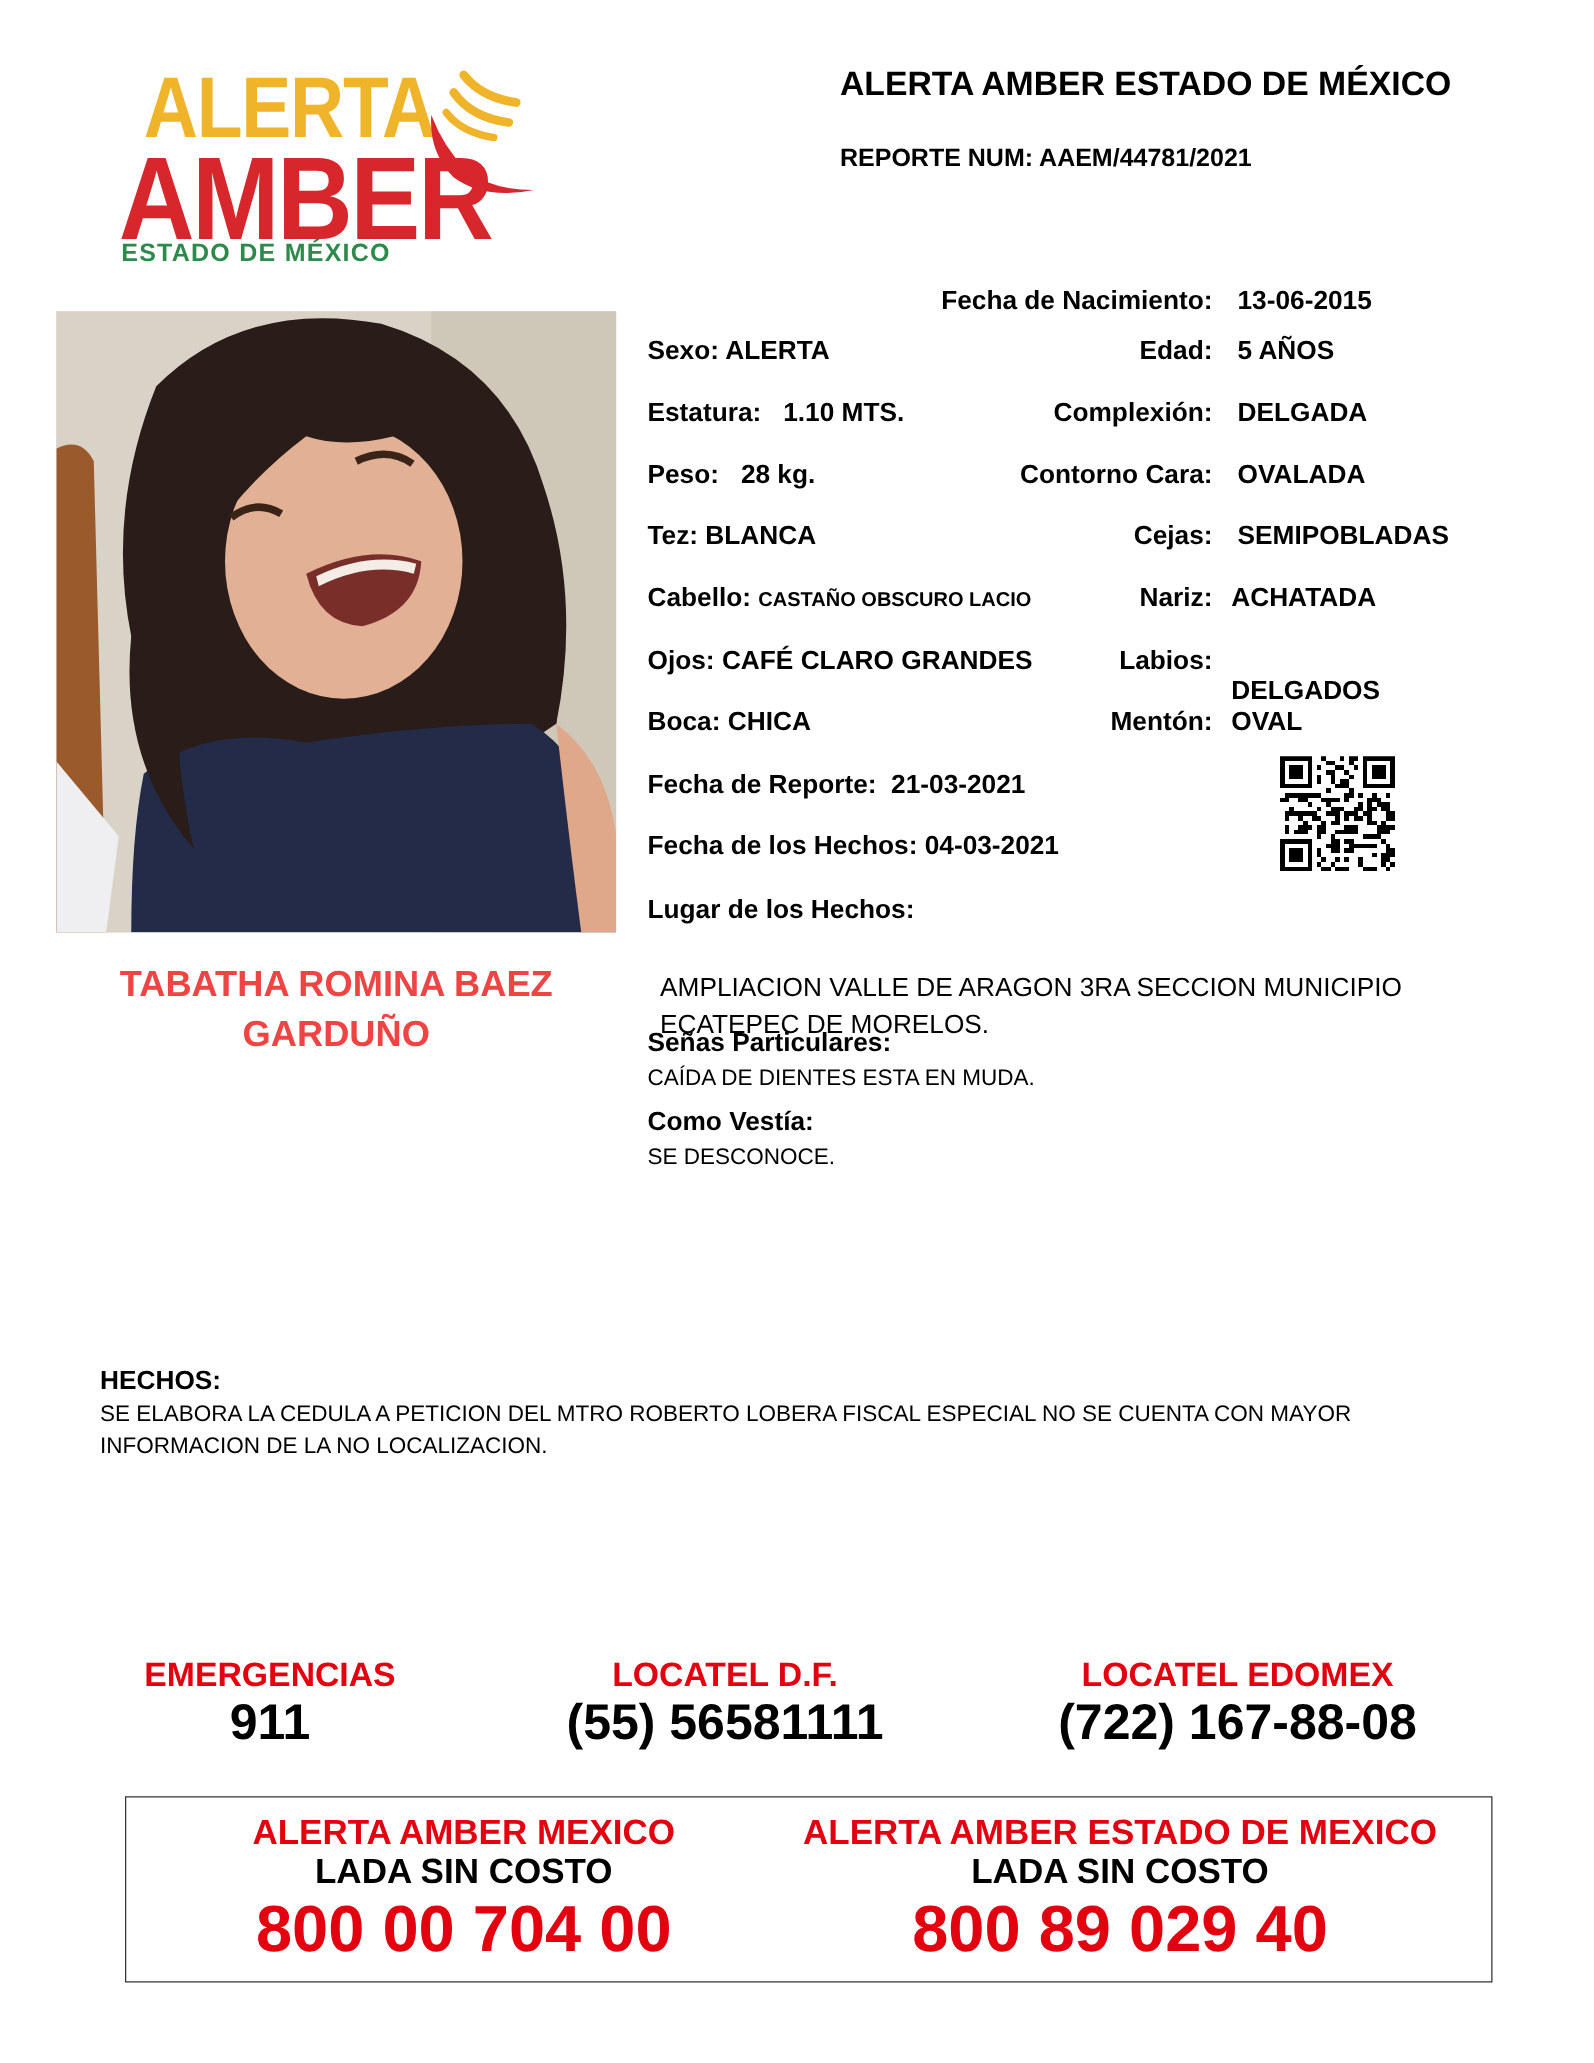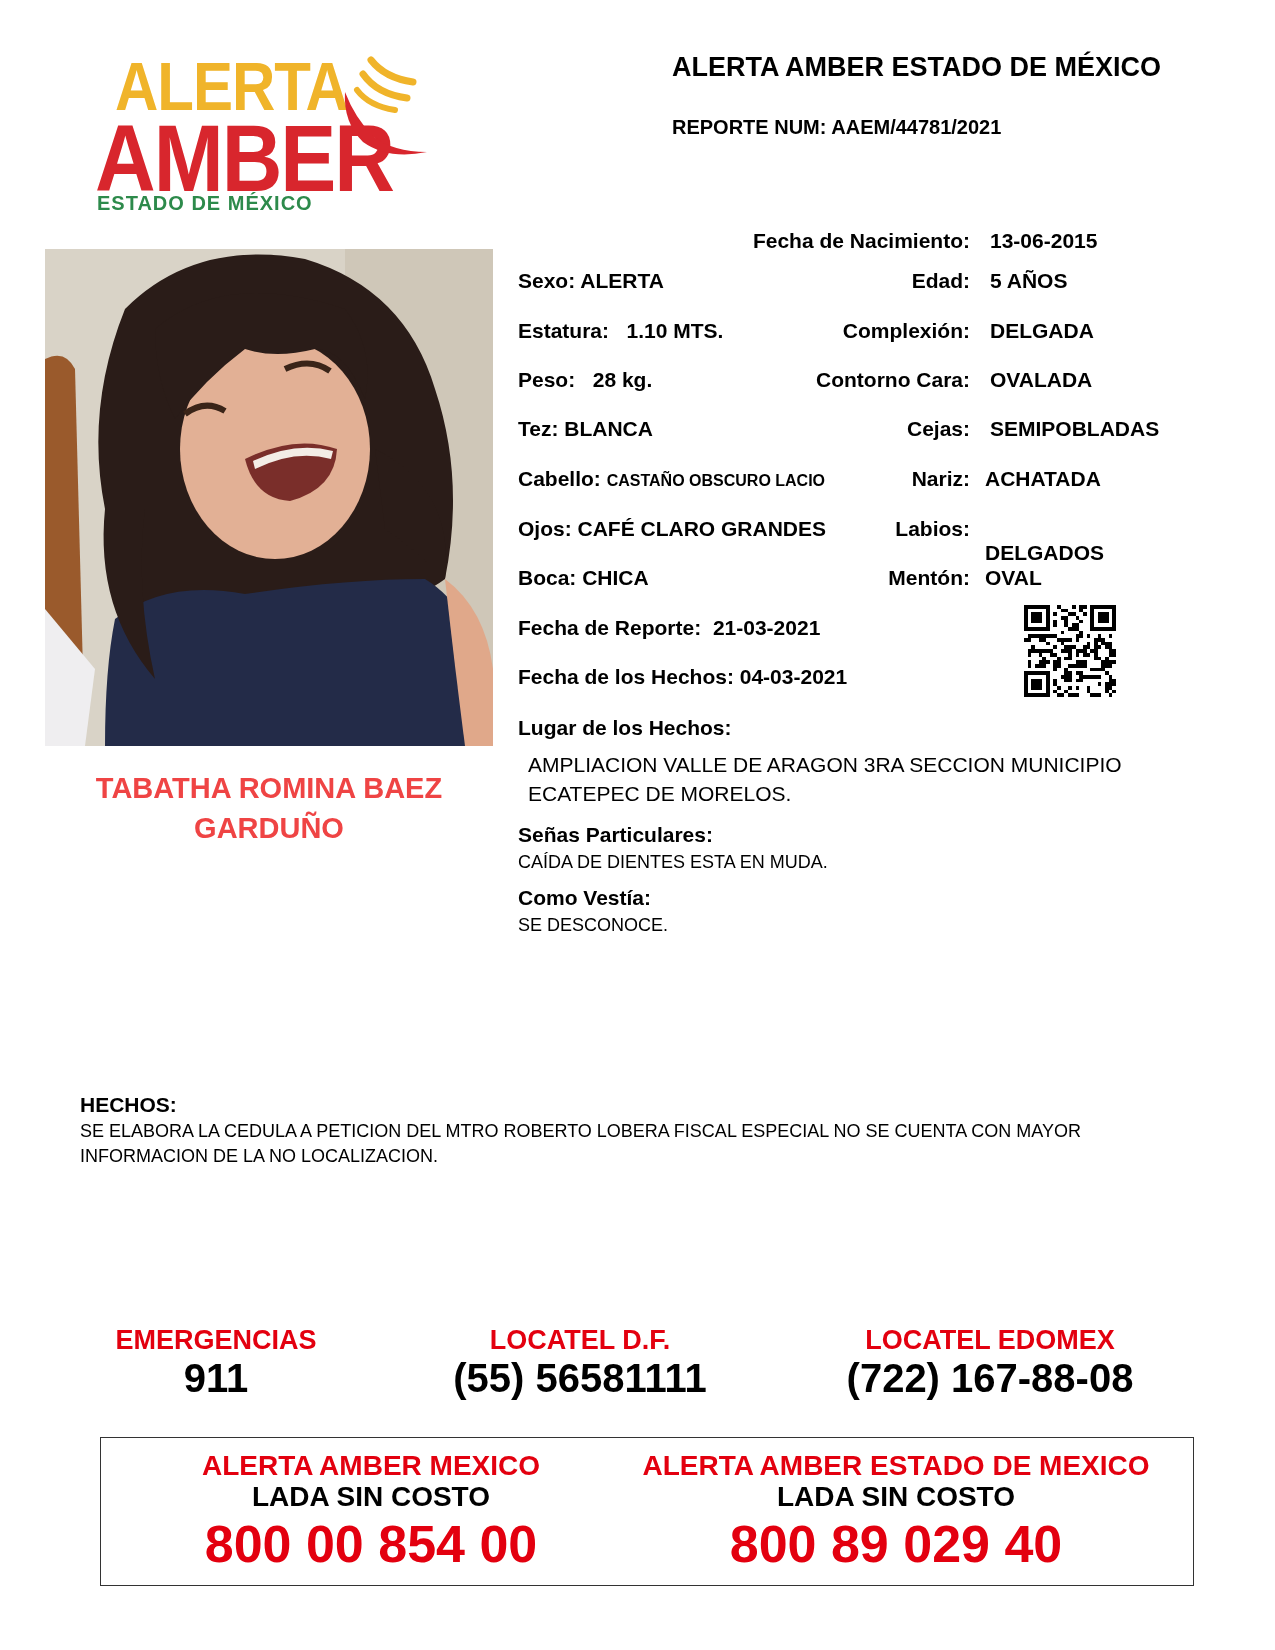--- a/index.html
+++ b/index.html
@@ -26,21 +26,21 @@
 
   
   .name { left:45px; top:768px; width:448px; text-align:center; color:#ef4444;
           font-weight:bold; font-size:29px; line-height:40px; }
 
   
   .fld { font-weight:bold; font-size:21px; white-space:nowrap; }
   .fld .val-small { font-size:16px; }
   .small { font-size:18px; white-space:nowrap; }
   .lbl-bold { font-weight:bold; font-size:21px; white-space:nowrap; }
-  .lugar { left:528px; top:750px; font-size:21px; line-height:29px; }
+  .lugar { left:528px; top:776px; font-size:21px; line-height:29px; }
 
   .qr { left:1024px; top:605px; width:92px; height:92px; }
 
   .hechos-h { left:80px; top:1093px; font-weight:bold; font-size:21px; }
   .hechos-b { left:80px; top:1119px; width:1120px; font-size:18px; line-height:25px; }
 
   .phone-lbl { color:#e3000f; font-weight:bold; font-size:27px; white-space:nowrap; }
   .phone-num { font-weight:bold; font-size:40px; white-space:nowrap; }
 
   .box { left:100px; top:1437px; width:1094px; height:149px; border:1.5px solid #333; box-sizing:border-box; }
@@ -384,20 +384,20 @@
 </div>
 <div class="abs" style="left:830px; top:1325px; width:320px; text-align:center;">
   <div class="phone-lbl">LOCATEL EDOMEX</div>
   <div class="phone-num">(722) 167-88-08</div>
 </div>
 
 <div class="abs box">
   <div class="box-col" style="left:60px; width:420px;">
     <div class="box-title">ALERTA AMBER MEXICO</div>
     <div class="box-sub">LADA SIN COSTO</div>
-    <div class="box-num">800 00 854 00</div>
+    <div class="box-num">800 00 704 00</div>
   </div>
   <div class="box-col" style="left:520px; width:550px;">
     <div class="box-title">ALERTA AMBER ESTADO DE MEXICO</div>
     <div class="box-sub">LADA SIN COSTO</div>
     <div class="box-num">800 89 029 40</div>
   </div>
 </div>
 
 </body></html>

